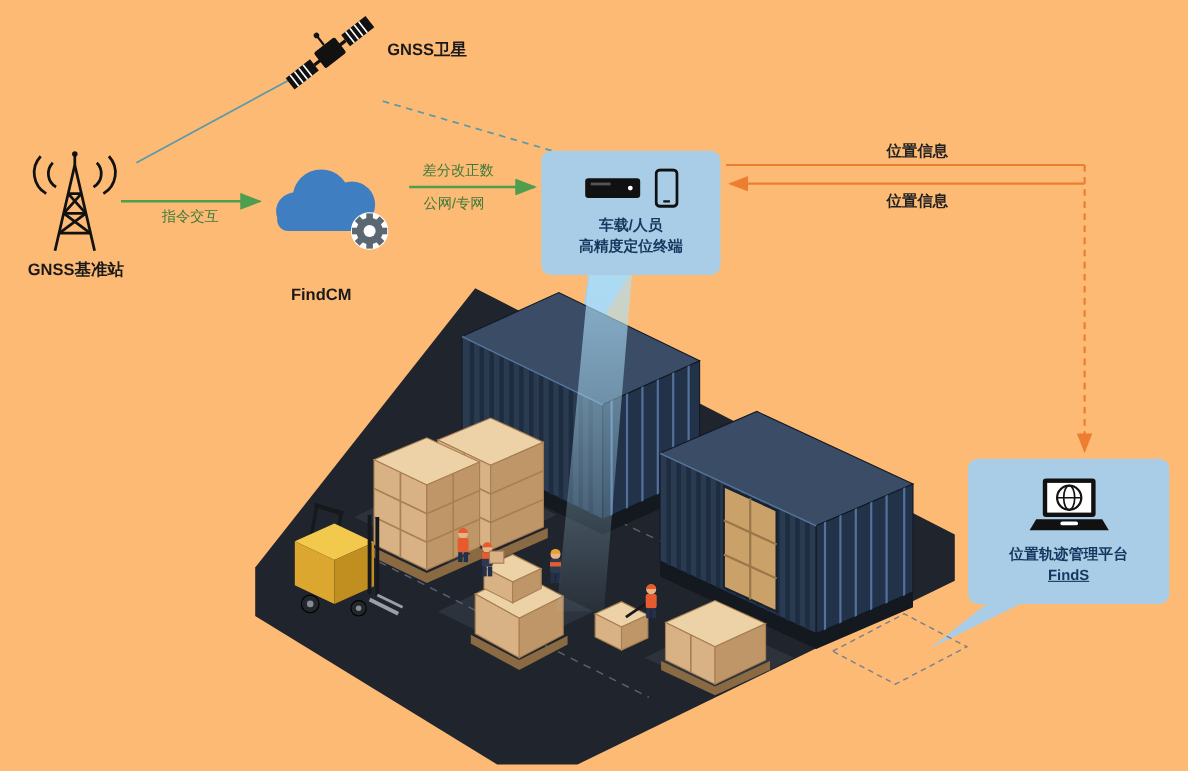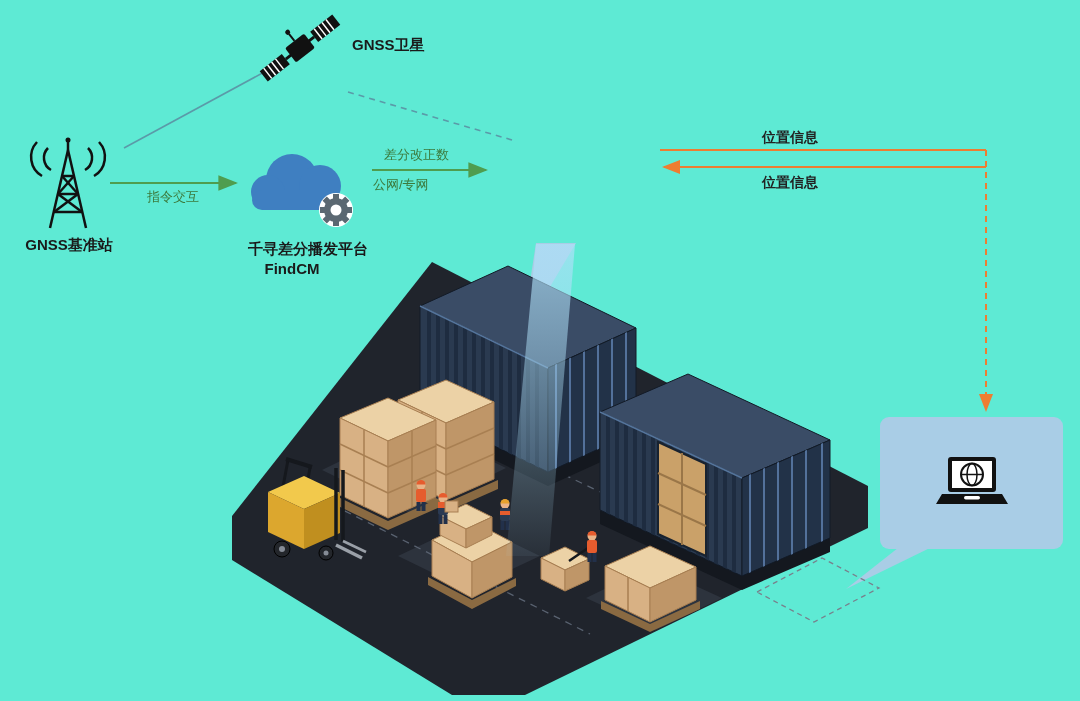--- a/index.html
+++ b/index.html
@@ -1,23 +1,23 @@
 <!DOCTYPE html>
 <html style="--green-arrow: #4f9d4f; --green-label: #3c7a3c; --orange-arrow: #ed7d31; --teal-line: #5b9aa8; --callout-bg: #a9cde6; --callout-text: #17365d; --cloud-blue: #3f7fc1; --gear-gray: #5b6872;"><head>
 <meta charset="utf-8">
 <style>
   * { margin:0; padding:0; box-sizing:border-box; }
   html,body { background:#fff; }
   body { font-family:"Liberation Sans","DejaVu Sans",sans-serif; }
-  .stage { position:relative; width:1080px; height:701px; background:#5eead4; overflow:hidden; }
+  .stage { position:relative; width:1080px; height:701px; background:#fdba74; overflow:hidden; }
   .scene-svg { position:absolute; left:0; top:0; z-index:0; }
   .icon-block { position:absolute; z-index:2; }
   .label { position:absolute; z-index:2; font-size:15px; font-weight:700; color:#1a1a1a; text-align:center; white-space:nowrap; }
   .arrow-label { position:absolute; z-index:2; font-size:13px; font-weight:400; color:var(--green-label,#3c7a3c); text-align:center; white-space:nowrap; }
-  .flow-label { position:absolute; z-index:2; font-size:14px; font-weight:700; color:#222; white-space:nowrap; }
+  .flow-label { position:absolute; z-index:2; font-size:14px; font-weight:700; color:#222; white-space:nowrap;margin-left:44px; }
   .callout { position:absolute; z-index:2; background:var(--callout-bg,#a9cde6); border-radius:9px;
              display:flex; flex-direction:column; align-items:center; justify-content:center; gap:7px; }
   .callout .txt { color:var(--callout-text,#17365d); font-size:13.5px; font-weight:700; line-height:1.4; text-align:center; }
   .callout .icons-row { display:flex; align-items:center; gap:12px; }
   .underline { text-decoration:underline; }
   .teal-solid { stroke:var(--teal-line,#5b9aa8); stroke-width:1.6; fill:none; }
   .teal-dash  { stroke:var(--teal-line,#5b9aa8); stroke-width:1.6; fill:none; stroke-dasharray:6 5; }
   .green-line { stroke:var(--green-arrow,#4f9d4f); stroke-width:2.2; fill:none; }
   .orange-line { stroke:var(--orange-arrow,#ed7d31); stroke-width:2; fill:none; }
   .orange-dash { stroke:var(--orange-arrow,#ed7d31); stroke-width:2; fill:none; stroke-dasharray:6 5; }
@@ -314,35 +314,55 @@
       <rect x="-3" y="-16" width="6" height="7" transform="rotate(45)"></rect>
       <rect x="-3" y="-16" width="6" height="7" transform="rotate(90)"></rect>
       <rect x="-3" y="-16" width="6" height="7" transform="rotate(135)"></rect>
       <rect x="-3" y="-16" width="6" height="7" transform="rotate(180)"></rect>
       <rect x="-3" y="-16" width="6" height="7" transform="rotate(225)"></rect>
       <rect x="-3" y="-16" width="6" height="7" transform="rotate(270)"></rect>
       <rect x="-3" y="-16" width="6" height="7" transform="rotate(315)"></rect>
     </g>
     <circle cx="96" cy="76" r="5.5" fill="#fff"></circle>
   </svg>
-  <div class="label" style="left:228px;top:240px;width:160px">千寻差分播发平台</div>
   <div class="label" style="left:212px;top:260px;width:160px">FindCM</div>
 
   <div class="arrow-label" style="left:384px;top:146px">差分改正数</div>
-  <div class="arrow-label" style="left:373px;top:176px">公网/专网</div>
-
+  <div class="arrow-label" style="left:385px;top:176px">公网/专网</div>
+
+  <div class="callout" style="left:492px;top:137px;width:163px;height:113px">
+    <div class="icons-row">
+      <svg width="52" height="26" viewBox="0 0 52 26">
+        <rect x="1" y="4" width="50" height="18" rx="3" fill="#111"></rect>
+        <rect x="6" y="8" width="18" height="2.5" fill="#555"></rect>
+        <circle cx="42" cy="13" r="2.2" fill="#fff"></circle>
+      </svg>
+      <svg width="22" height="36" viewBox="0 0 22 36">
+        <rect x="1.5" y="1.5" width="19" height="33" rx="3.5" fill="none" stroke="#111" stroke-width="2.6"></rect>
+        <line x1="8" y1="30" x2="14" y2="30" stroke="#111" stroke-width="2"></line>
+      </svg>
+    </div>
+    <div>
+      <div class="txt">车载/人员</div>
+      <div class="txt">高精度定位终端</div>
+    </div>
+  </div>
 
   <div class="flow-label" style="left:762px;top:129px">位置信息</div>
   <div class="flow-label" style="left:762px;top:174px">位置信息</div>
 
   <div class="callout" style="left:880px;top:417px;width:183px;height:132px">
     <svg width="76" height="54" viewBox="0 0 76 54">
       <rect x="14" y="1" width="48" height="35" rx="3" fill="#111"></rect>
       <rect x="18" y="5" width="40" height="27" fill="#fff"></rect>
       <circle cx="38" cy="18.5" r="11" fill="none" stroke="#111" stroke-width="2"></circle>
       <ellipse cx="38" cy="18.5" rx="5" ry="11" fill="none" stroke="#111" stroke-width="1.5"></ellipse>
       <line x1="27" y1="18.5" x2="49" y2="18.5" stroke="#111" stroke-width="1.5"></line>
       <path d="M8,38 h60 l6,10 h-72 z" fill="#111"></path>
       <rect x="30" y="40" width="16" height="3.5" rx="1.7" fill="#fff"></rect>
     </svg>
+    <div>
+      <div class="txt">位置轨迹管理平台</div>
+      <div class="txt underline">FindS</div>
+    </div>
   </div>
 
 </div>
 
 </body></html>

